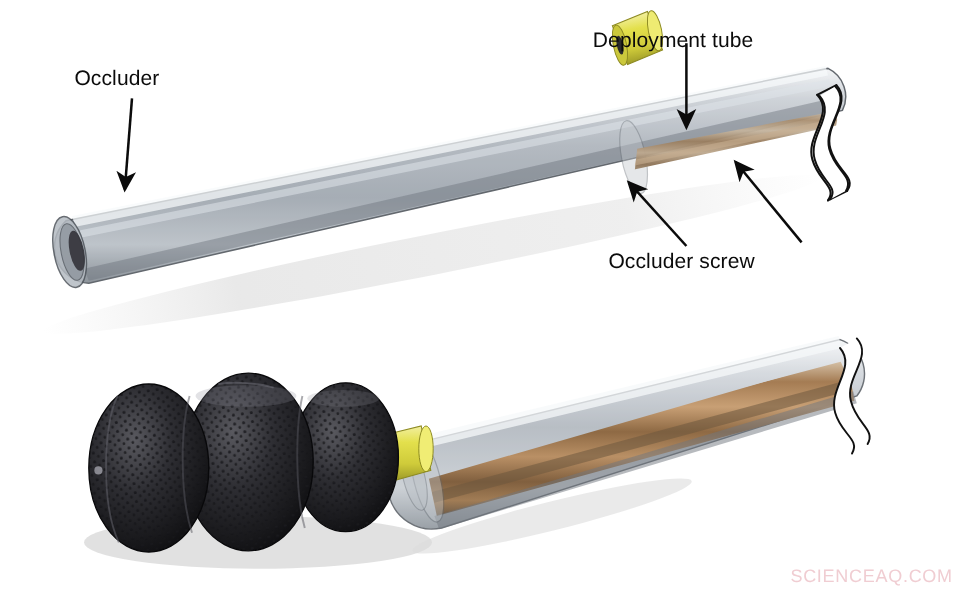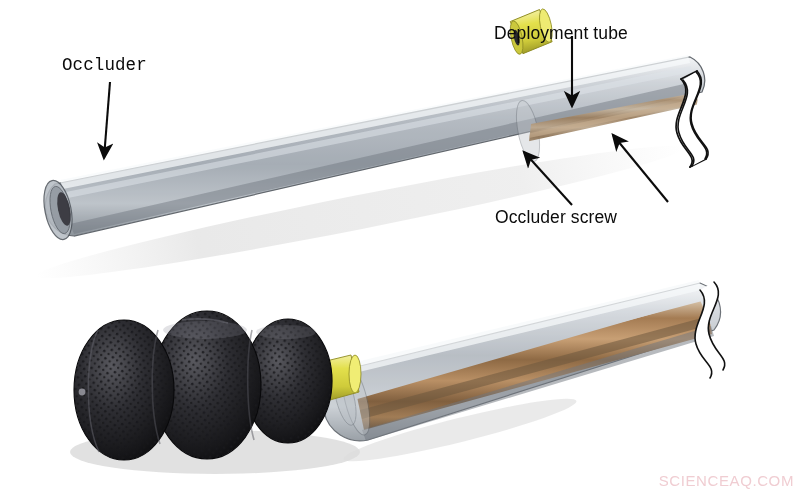--- a/index.html
+++ b/index.html
@@ -292,23 +292,23 @@
 
         <path d="M 252,330 C 246,356 246,412 254,440" fill="none" stroke="#55555e" stroke-width="1.6" opacity="0.5"></path>
         <path d="M 158,330 C 150,358 150,414 160,444" fill="none" stroke="#55555e" stroke-width="1.6" opacity="0.5"></path>
 
         <ellipse cx="205" cy="330" rx="42" ry="9" fill="#8c8c96" opacity="0.25"></ellipse>
         <ellipse cx="286" cy="332" rx="30" ry="7" fill="#8c8c96" opacity="0.22"></ellipse>
       </g>
     </g>
   </svg>
 
-  <div class="label" style="left:62px; top:56px;font-family:Liberation Mono, monospace;">Occluder</div>
+  <div class="label" style="left:62px; top:56px;">Occluder</div>
 
 
   <div class="label" style="left:494px; top:9px;margin-top:15px;">Deployment tube</div>
 
-  <div class="label" style="left:495px; top:208px;text-align:center;">Occluder screw</div>
+  <div class="label" style="left:507px; top:208px;text-align:center;">Occluder screw</div>
 
 
   <div class="watermark">SCIENCEAQ.COM</div>
 
 </div>
 
 </body></html>

